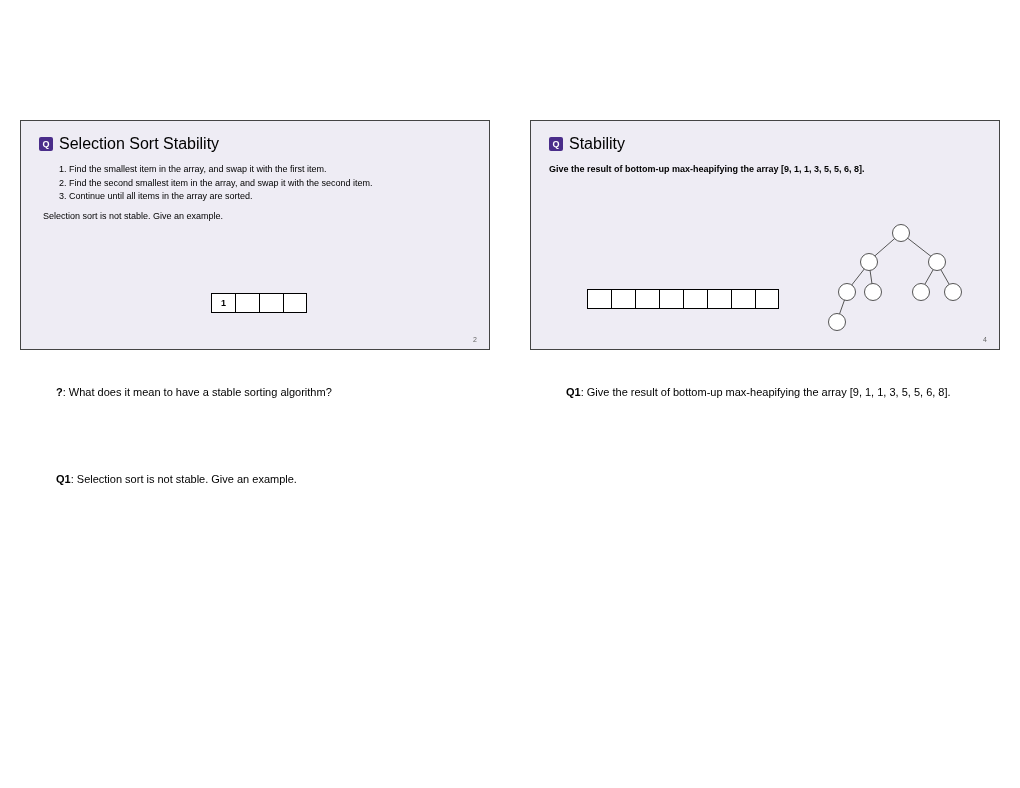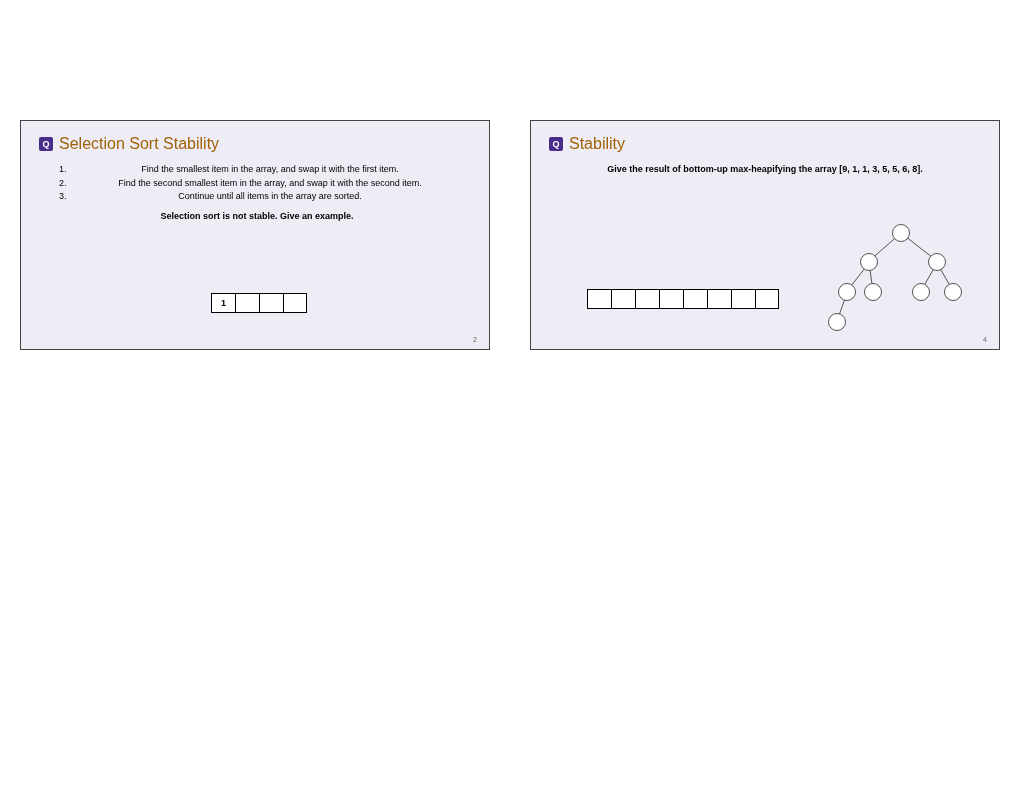--- a/index.html
+++ b/index.html
@@ -46,34 +46,33 @@
     font-size: 9px;
     font-weight: bold;
     display: flex;
     align-items: center;
     justify-content: center;
     border-radius: 2px;
   }
   .slide-title {
     font-size: 16px;
     font-weight: 400;
-    color: #a16207;
+    color: #000000;
   }
   .slide-body {
     font-size: 9px;
     line-height: 1.5;
     color: #000;
-    text-align: center;
   }
   .slide-body ol {
     padding-left: 30px;
     margin-bottom: 6px;
   }
   .slide-body .bold {
-    font-weight: bold;
+    font-weight: normal;
     margin-left: 4px;
   }
   .page-num {
     position: absolute;
     bottom: 6px;
     right: 12px;
     font-size: 7px;
     color: #666;
   }
   
@@ -148,20 +147,28 @@
         </ol>
         <div class="bold">Selection sort is not stable. Give an example.</div>
       </div>
       <div class="cells cells-left">
         <div class="cell">1</div>
         <div class="cell"></div>
         <div class="cell"></div>
         <div class="cell"></div>
       </div>
       <div class="page-num">2</div>
+    </div>
+    <div class="notes">
+      <div class="row">
+        <span class="label">?</span><span class="text">: What does it mean to have a stable sorting algorithm?</span>
+      </div>
+      <div class="row">
+        <span class="label">Q1</span><span class="text">: Selection sort is not stable. Give an example.</span>
+      </div>
     </div>
   </div>
 
   <div class="column">
     <div class="slide">
       <div class="slide-header">
         <div class="q-badge">Q</div>
         <div class="slide-title">Stability</div>
       </div>
       <div class="slide-body">
@@ -192,14 +199,19 @@
         <div class="node" style="left:39px;top:32px;"></div>
         <div class="node" style="left:107px;top:32px;"></div>
         <div class="node" style="left:17px;top:62px;"></div>
         <div class="node" style="left:43px;top:62px;"></div>
         <div class="node" style="left:91px;top:62px;"></div>
         <div class="node" style="left:123px;top:62px;"></div>
         <div class="node" style="left:7px;top:92px;"></div>
       </div>
       <div class="page-num">4</div>
     </div>
+    <div class="notes">
+      <div class="row">
+        <span class="label">Q1</span><span class="text">: Give the result of bottom-up max-heapifying the array [9, 1, 1, 3, 5, 5, 6, 8].</span>
+      </div>
+    </div>
   </div>
 </div>
 
 </body></html>

